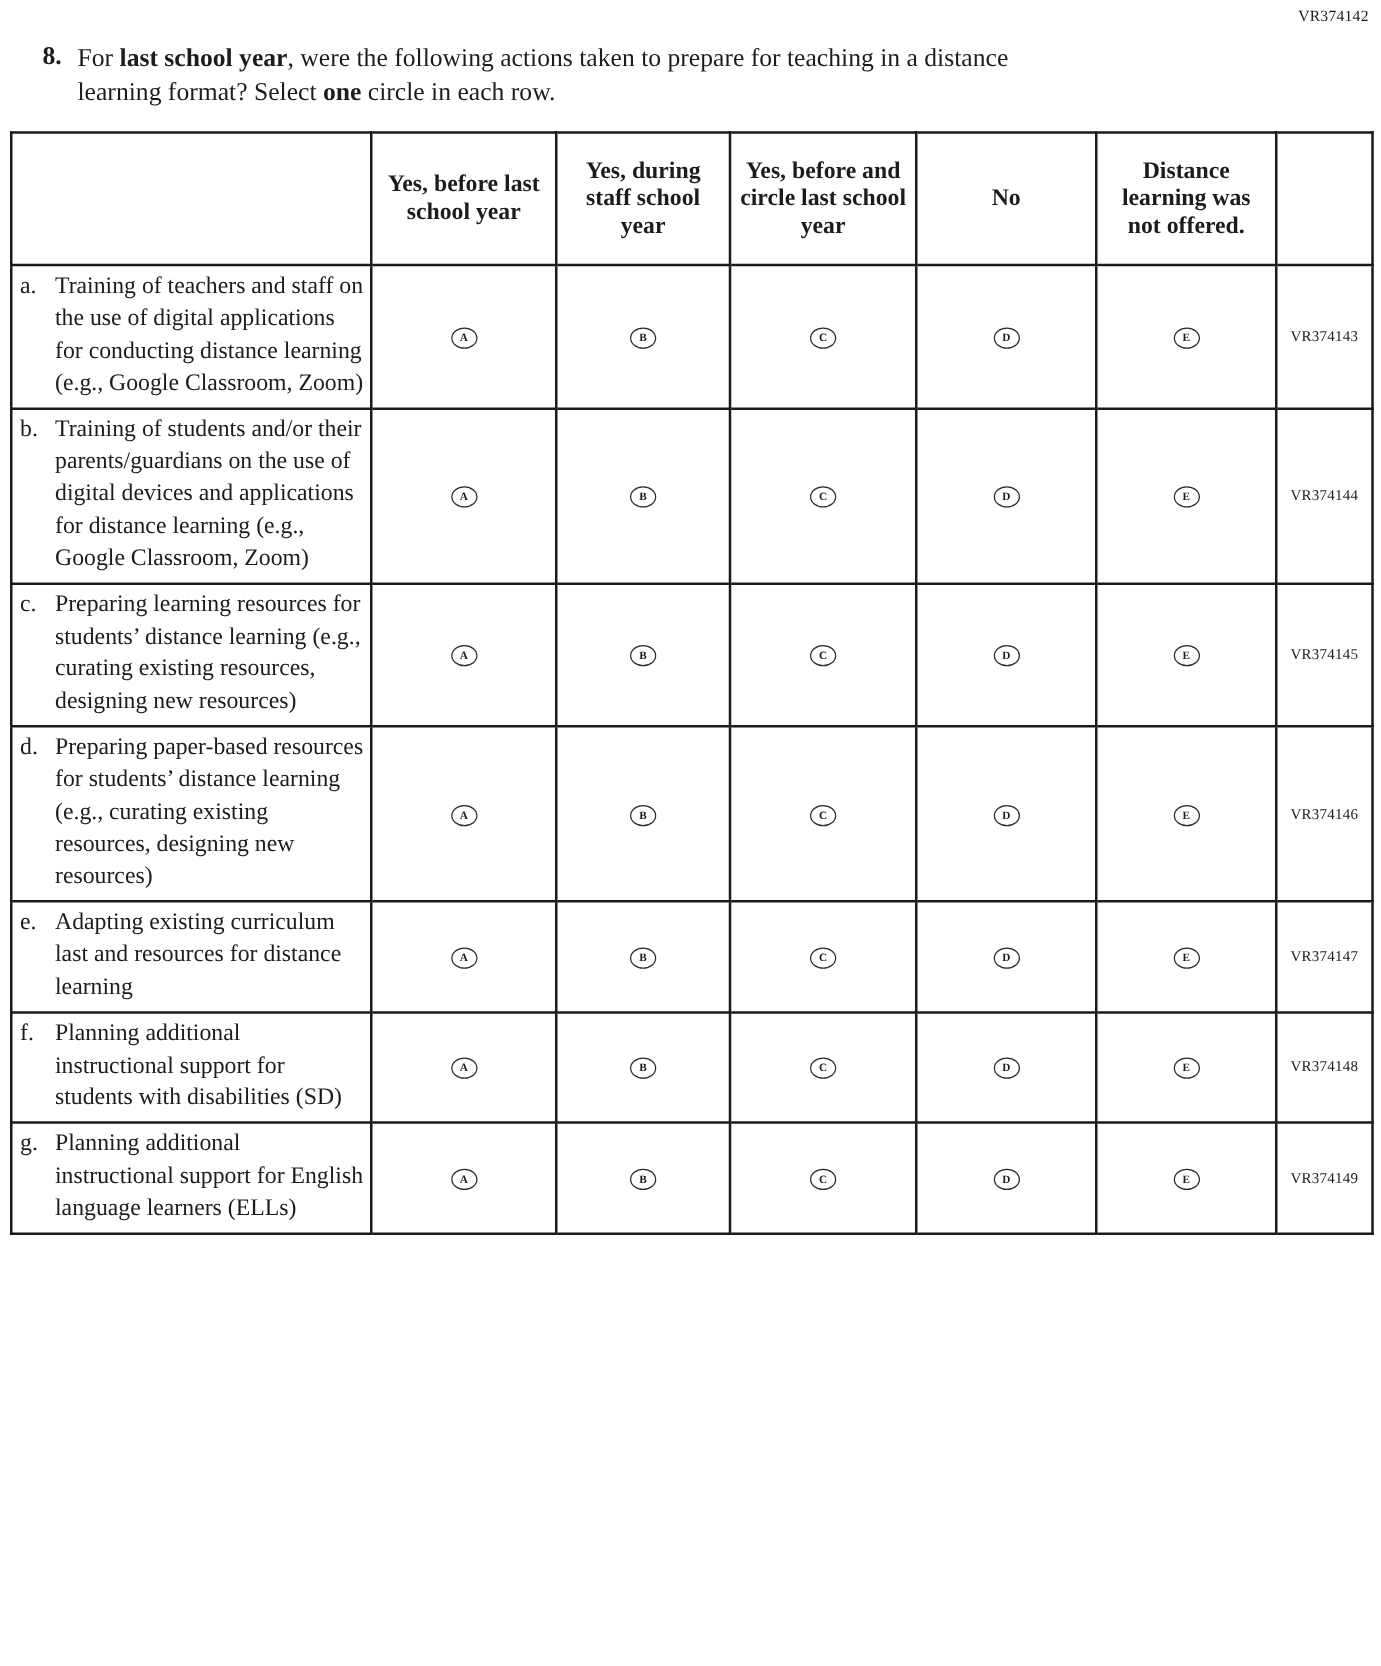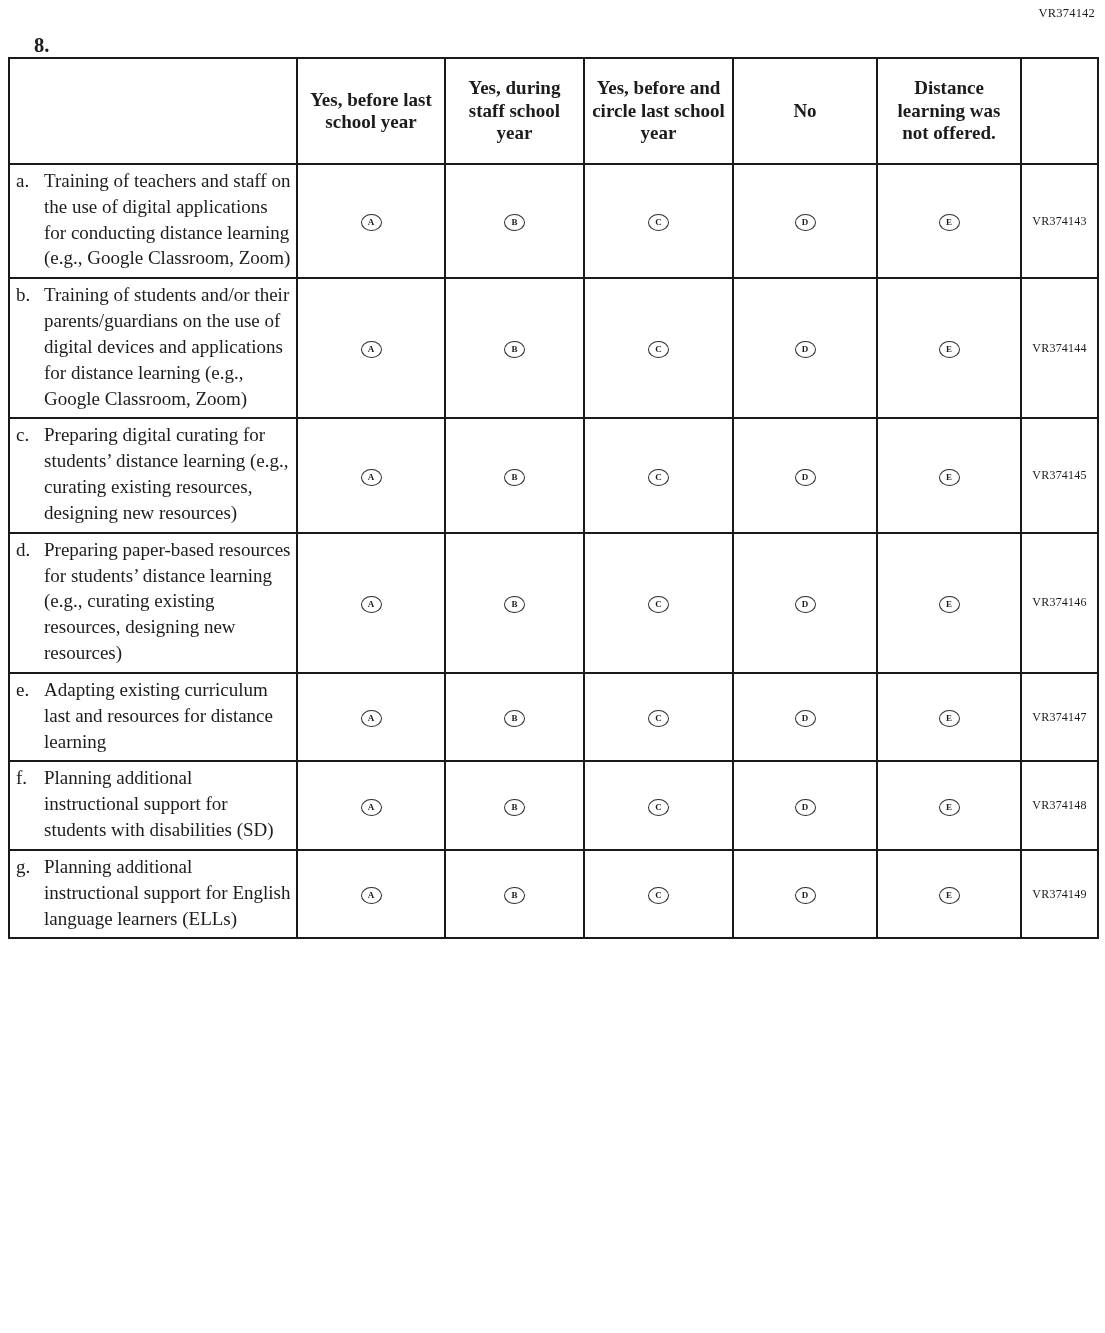--- a/index.html
+++ b/index.html
@@ -32,21 +32,21 @@
   .q-text {
     font-size: 20.5px;
     line-height: 1.3;
     max-width: 815px;
   }
   .q-text b { font-weight: bold; }
   table.response-table {
     border-collapse: collapse;
     table-layout: fixed;
     width: 1089px;
-    margin: 0 0 0 8px;
+    margin: 18px 0 0 8px;
   }
   .response-table th, .response-table td {
     border: 2px solid #1a1a1a;
     box-sizing: border-box;
   }
   .response-table thead th {
     font-size: 19px;
     font-weight: bold;
     text-align: center;
     vertical-align: middle;
@@ -91,20 +91,21 @@
 </style>
 </head>
 <body>
 
 <div class="page">
 
   <div class="corner-code">VR374142</div>
 
   <div class="question">
     <span class="q-number">8.</span>
+    <div class="q-text"><span>For </span><b>last school year</b><span>, were the following actions taken to prepare for teaching in a distance learning format? Select </span><b>one</b><span> circle in each row.</span></div>
   </div>
 
   <table class="response-table">
     <colgroup>
       <col style="width:288px">
       <col style="width:148px">
       <col style="width:139px">
       <col style="width:149px">
       <col style="width:144px">
       <col style="width:144px">
@@ -150,21 +151,21 @@
         <td class="opt-cell"><span class="circle">C</span></td>
         <td class="opt-cell"><span class="circle">D</span></td>
         <td class="opt-cell"><span class="circle">E</span></td>
         <td class="code-cell">VR374144</td>
       </tr>
 
       <tr>
         <td class="label-cell">
           <div class="label-flex">
             <span class="row-letter">c.</span>
-            <span class="row-text">Preparing digital curating for students’ distance learning (e.g., curating existing resources, designing new resources)</span>
+            <span class="row-text">Preparing learning resources for students’ distance learning (e.g., curating existing resources, designing new resources)</span>
           </div>
         </td>
         <td class="opt-cell"><span class="circle">A</span></td>
         <td class="opt-cell"><span class="circle">B</span></td>
         <td class="opt-cell"><span class="circle">C</span></td>
         <td class="opt-cell"><span class="circle">D</span></td>
         <td class="opt-cell"><span class="circle">E</span></td>
         <td class="code-cell">VR374145</td>
       </tr>
 

